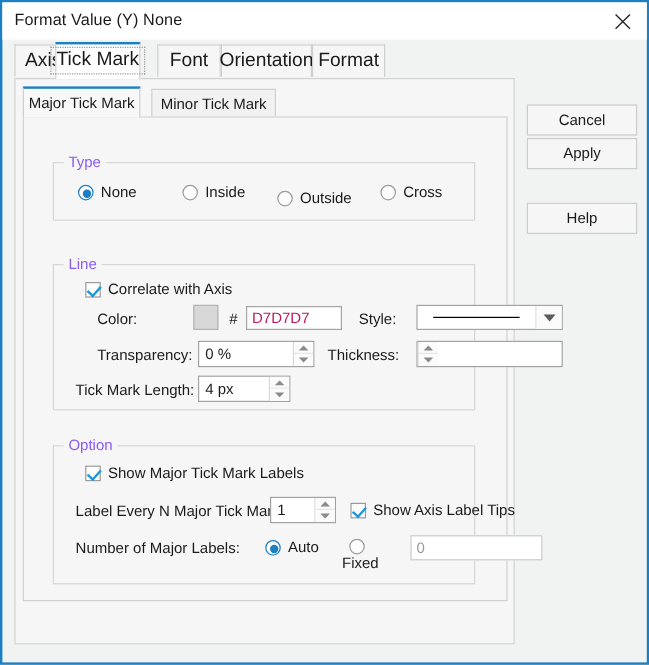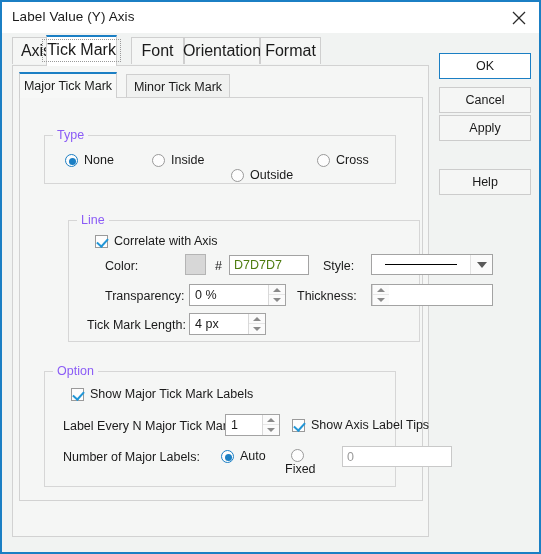--- a/index.html
+++ b/index.html
@@ -184,21 +184,21 @@
     white-space: nowrap;
   }
 
   
   .tinput {
     position: absolute;
     background: #ffffff;
     border: 1px solid #a3a3a3;
     font-family: "Liberation Sans", sans-serif;
     font-size: 12.5px;
-    color: #4d7c0f;
+    color: #be185d;
     padding: 0 4px;
     display: flex; align-items: center;
     overflow: hidden;
   }
   .tinput.muted { color: #9a9a9a; border-color: #c9c9c9; }
 
   
   .spinner {
     position: absolute;
     background: #ffffff;
@@ -292,21 +292,21 @@
     background: #ffffff;
     border: 1px solid #1b7fc4;
   }
 </style>
 </head>
 <body>
 
 <div id="window">
 
   <div id="titlebar">
-    <div id="title-text">Label Value (Y) Axis</div>
+    <div id="title-text">Format Value (Y) None</div>
     <div id="close-btn">
       <svg width="14" height="14" viewBox="0 0 14 14" aria-hidden="true">
         <line x1="1" y1="1" x2="13" y2="13" stroke="#2b2b2b" stroke-width="1.2"></line>
         <line x1="13" y1="1" x2="1" y2="13" stroke="#2b2b2b" stroke-width="1.2"></line>
       </svg>
     </div>
   </div>
 
   <div id="tabstrip">
     <div class="otab" style="left:0px;   width:48px;">
@@ -343,31 +343,31 @@
         <div class="group-title">Type</div>
 
         <div class="radio-wrap" style="left:20px; top:17px;">
           <span class="radio checked"></span>
           <span class="radio-label">None</span>
         </div>
         <div class="radio-wrap" style="left:107px; top:17px;">
           <span class="radio"></span>
           <span class="radio-label">Inside</span>
         </div>
-        <div class="radio-wrap" style="left:186px; top:32px;">
+        <div class="radio-wrap" style="left:186px; top:22px;">
           <span class="radio"></span>
           <span class="radio-label">Outside</span>
         </div>
         <div class="radio-wrap" style="left:272px; top:17px;">
           <span class="radio"></span>
           <span class="radio-label">Cross</span>
         </div>
       </div>
 
-      <div class="group" style="left:24px; top:122px; width:352px; height:122px;margin-left:24px;">
+      <div class="group" style="left:24px; top:122px; width:352px; height:122px;">
         <div class="group-title">Line</div>
 
         <div class="cb-wrap" style="left:26px; top:13px;">
           <span class="cb checked"></span>
           <span class="cb-label">Correlate with Axis</span>
         </div>
 
         <div class="lbl" style="left:36px; top:38px;">Color:</div>
         <div id="color-swatch" style="left:116px; top:33px; width:21px; height:21px; background:#d7d7d7;"></div>
         <div class="lbl" style="left:146px; top:38px;">#</div>
@@ -456,18 +456,17 @@
         <div class="radio-wrap" style="left:234px; top:77px;flex-direction:column;">
           <span class="radio"></span>
           <span class="radio-label">Fixed</span>
         </div>
         <div class="tinput muted" style="left:297px; top:74px; width:110px; height:21px;">0</div>
       </div>
 
     </div>
   </div>
 
-  <div class="btn primary" style="top:51px;">OK</div>
   <div class="btn" style="top:85px;">Cancel</div>
   <div class="btn" style="top:113px;">Apply</div>
   <div class="btn" style="top:167px;">Help</div>
 
 </div>
 
 </body></html>

